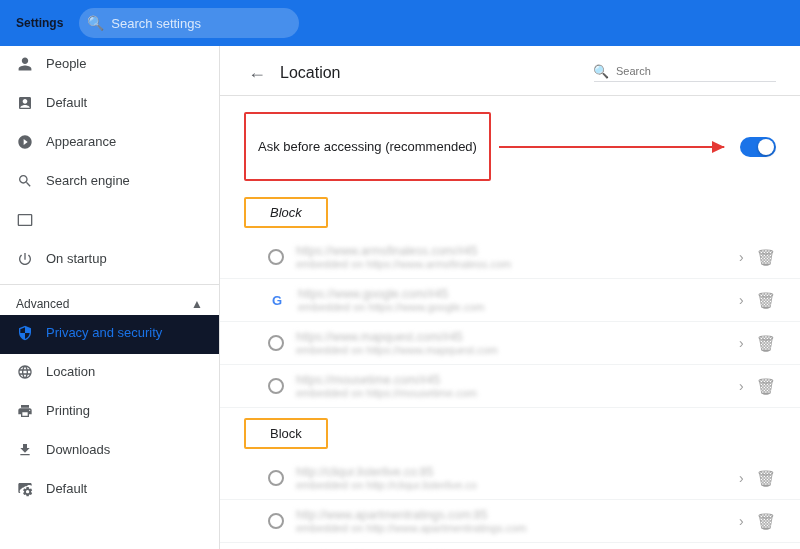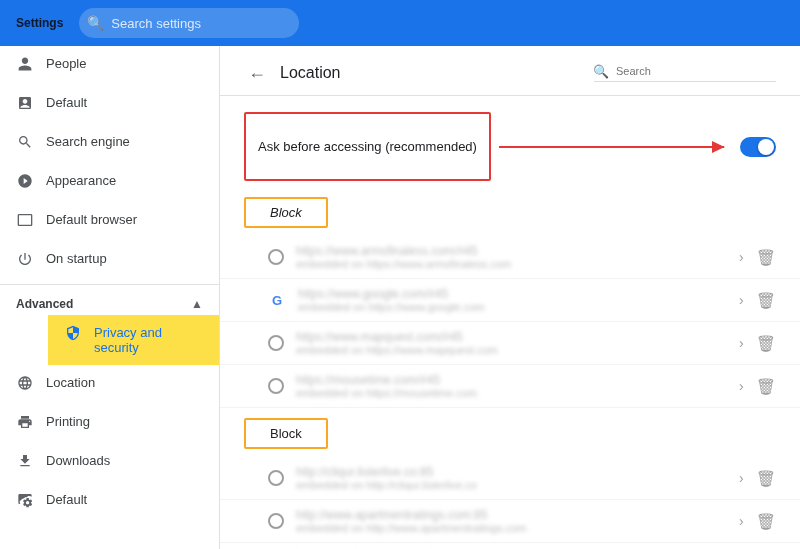--- a/index.html
+++ b/index.html
@@ -65,39 +65,38 @@
     .sidebar-item {
       display: flex;
       gap: 12px;
       padding: 10px 16px;
       cursor: pointer;
       color: #3c4043;
       font-size: 13px;
       position: relative;
     }
     .sidebar-item.active {
-      background: #fde047;
+      background: #0f172a;
       color: #1a73e8;
-      margin-left: 48px;
     }
     .sidebar-item.active .sidebar-icon { color: #1a73e8; }
     .sidebar-icon {
       width: 18px;
       text-align: center;
       color: #5f6368;
       font-size: 15px;
       flex-shrink: 0;
     }
     .sidebar-label { flex: 1; }
     .section-header {
       display: flex;
       align-items: center;
       padding: 8px 16px 4px 16px;
       font-size: 12px;
-      font-weight: 700;
+      font-weight: 400;
       color: #3c4043;
       justify-content: space-between;
     }
     .section-header .chevron { font-size: 12px; color: #5f6368; }
     .divider {
       height: 1px;
       background: #e0e0e0;
       margin: 4px 0;
     }
 
@@ -274,40 +273,39 @@
       <span class="sidebar-icon">
         <svg width="16" height="16" viewBox="0 0 24 24" fill="#5f6368">
             <path d="M19 3H5c-1.1 0-2 .9-2 2v14c0 1.1.9 2 2 2h14c1.1 0 2-.9 2-2V5c0-1.1-.9-2-2-2zm-7 3c1.93 0 3.5 1.57 3.5 3.5S13.93 13 12 13s-3.5-1.57-3.5-3.5S10.07 6 12 6zm7 13H5v-.23c0-.62.28-1.2.76-1.58C7.47 15.82 9.64 15 12 15s4.53.82 6.24 2.19c.48.38.76.97.76 1.58V19z"></path>
           </svg>
       </span>
       <span class="sidebar-label">Default</span>
     </div>
     <div class="sidebar-item">
       <span class="sidebar-icon">
         <svg width="16" height="16" viewBox="0 0 24 24" fill="#5f6368">
+            <path d="M12 2C6.48 2 2 6.48 2 12s4.48 10 10 10 10-4.48 10-10S17.52 2 12 2zm-2 14.5v-9l6 4.5-6 4.5z"></path>
+          </svg>
+      </span>
+      <span class="sidebar-label">Appearance</span>
+    </div>
+    <div class="sidebar-item">
+      <span class="sidebar-icon">
+        <svg width="16" height="16" viewBox="0 0 24 24" fill="#5f6368">
             <path d="M15.5 14h-.79l-.28-.27C15.41 12.59 16 11.11 16 9.5 16 5.91 13.09 3 9.5 3S3 5.91 3 9.5 5.91 16 9.5 16c1.61 0 3.09-.59 4.23-1.57l.27.28v.79l5 4.99L20.49 19l-4.99-5zm-6 0C7.01 14 5 11.99 5 9.5S7.01 5 9.5 5 14 7.01 14 9.5 11.99 14 9.5 14z"></path>
           </svg>
       </span>
       <span class="sidebar-label">Search engine</span>
     </div>
     <div class="sidebar-item">
       <span class="sidebar-icon">
         <svg width="16" height="16" viewBox="0 0 24 24" fill="#5f6368">
-            <path d="M12 2C6.48 2 2 6.48 2 12s4.48 10 10 10 10-4.48 10-10S17.52 2 12 2zm-2 14.5v-9l6 4.5-6 4.5z"></path>
-          </svg>
-      </span>
-      <span class="sidebar-label">Appearance</span>
-    </div>
-    <div class="sidebar-item">
-      <span class="sidebar-icon">
-        <svg width="16" height="16" viewBox="0 0 24 24" fill="#5f6368">
             <path d="M21 3H3c-1.1 0-2 .9-2 2v14c0 1.1.9 2 2 2h18c1.1 0 2-.9 2-2V5c0-1.1-.9-2-2-2zm0 16H3V5h18v14z"></path>
           </svg>
       </span>
-      <span class="sidebar-label">Default browser</span>
     </div>
     <div class="sidebar-item">
       <span class="sidebar-icon">
         <svg width="16" height="16" viewBox="0 0 24 24" fill="#5f6368">
             <path d="M13 3h-2v10h2V3zm4.83 2.17l-1.42 1.42C17.99 7.86 19 9.81 19 12c0 3.87-3.13 7-7 7s-7-3.13-7-7c0-2.19 1.01-4.14 2.58-5.42L6.17 5.17C4.23 6.82 3 9.26 3 12c0 4.97 4.03 9 9 9s9-4.03 9-9c0-2.74-1.23-5.18-3.17-6.83z"></path>
           </svg>
       </span>
       <span class="sidebar-label">On startup</span>
     </div>
 

